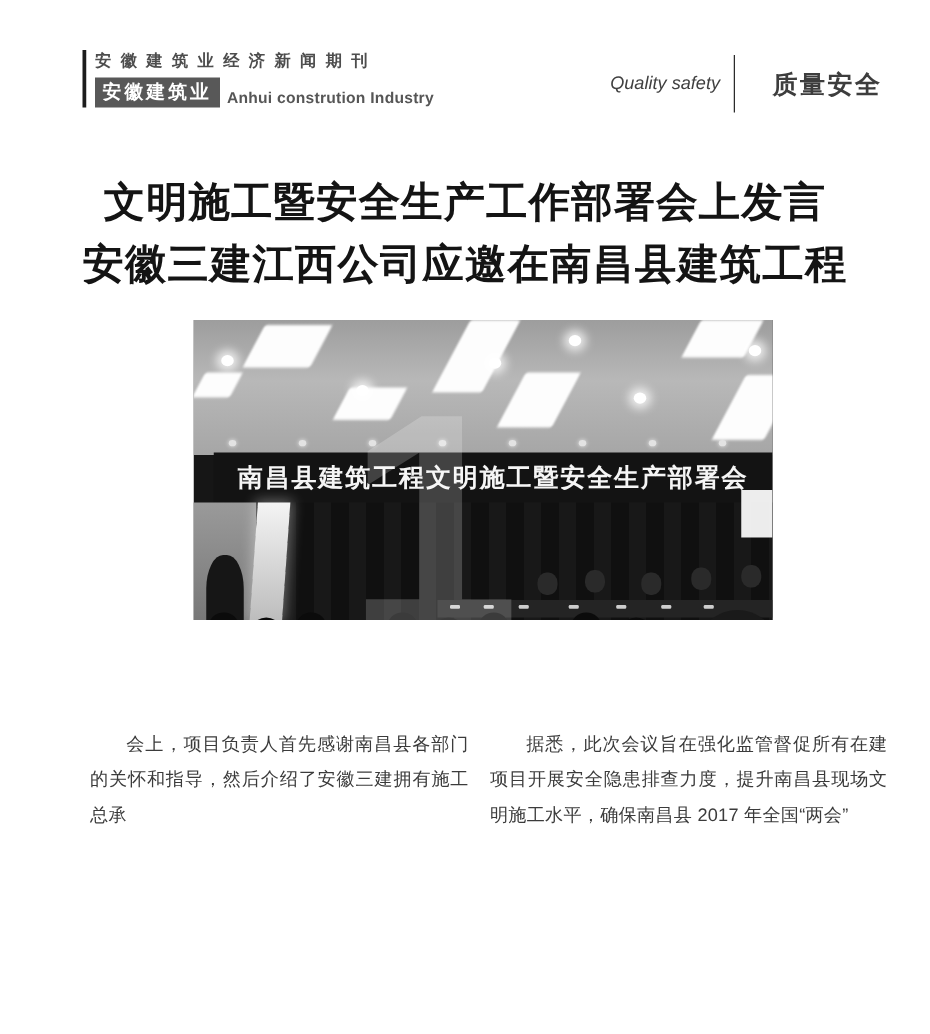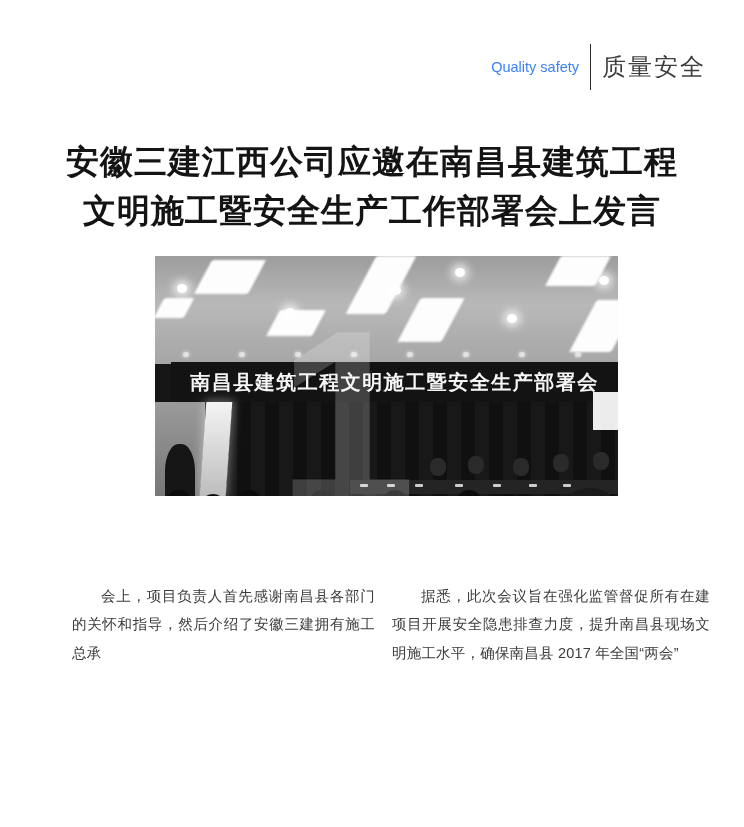--- a/index.html
+++ b/index.html
@@ -25,23 +25,23 @@
     letter-spacing:2.5px; padding:2px 6px 3px 6px; white-space:nowrap;
   }
   .brand-en {
     color:#565656; font-weight:bold; font-size:12.5px; margin-left:6px;
     padding-bottom:1px; letter-spacing:0.2px; white-space:nowrap;
   }
   .section-head {
     position:absolute; right:38px; top:44px; height:46px;
     display:flex; align-items:center;
   }
-  .section-en { color:#3b82f6; font-size:14.5px; margin-right:11px; }
+  .section-en { color:#404040; font-size:14.5px; margin-right:11px;font-style:italic; }
   .section-divider { width:1px; height:46px; background:#2b2b2b; margin-right:11px; }
-  .section-cn { color:#3d3d3d; font-size:24px; letter-spacing:2px; font-weight:400; }
+  .section-cn { color:#3d3d3d; font-size:20px; letter-spacing:2px; font-weight:700;margin-left:19px; }
 
   
   .headline {
     position:absolute; left:40px; right:40px; top:137px; text-align:center;
     color:#141414; font-weight:900; font-size:33px; line-height:49px;
     letter-spacing:1px; white-space:nowrap;
   }
 
   
   .photo {
@@ -117,30 +117,37 @@
     text-align:justify; text-justify:inter-ideograph;
     letter-spacing:0.2px;
   }
   .indent { text-indent:2em; }
 </style>
 </head>
 <body>
 
 <div class="page">
 
+  <div class="masthead">
+    <div class="journal-line">安徽建筑业经济新闻期刊</div>
+    <div class="brand-row">
+      <span class="brand-box">安徽建筑业</span>
+      <span class="brand-en">Anhui constrution Industry</span>
+    </div>
+  </div>
 
   <div class="section-head">
     <span class="section-en">Quality safety</span>
     <span class="section-divider"></span>
     <span class="section-cn">质量安全</span>
   </div>
 
   <div class="headline">
+    <div>文明施工暨安全生产工作部署会上发言</div>
     <div>安徽三建江西公司应邀在南昌县建筑工程</div>
-    <div>文明施工暨安全生产工作部署会上发言</div>
   </div>
 
   <div class="photo">
     <div class="ceiling">
       <div class="panel" style="left:48px;top:4px;width:54px;height:34px;"></div>
       <div class="panel" style="left:206px;top:0;width:40px;height:58px;"></div>
       <div class="panel" style="left:254px;top:42px;width:44px;height:44px;"></div>
       <div class="panel" style="left:398px;top:0;width:50px;height:30px;"></div>
       <div class="panel" style="left:118px;top:54px;width:46px;height:26px;"></div>
       <div class="panel" style="left:428px;top:44px;width:42px;height:52px;"></div>

